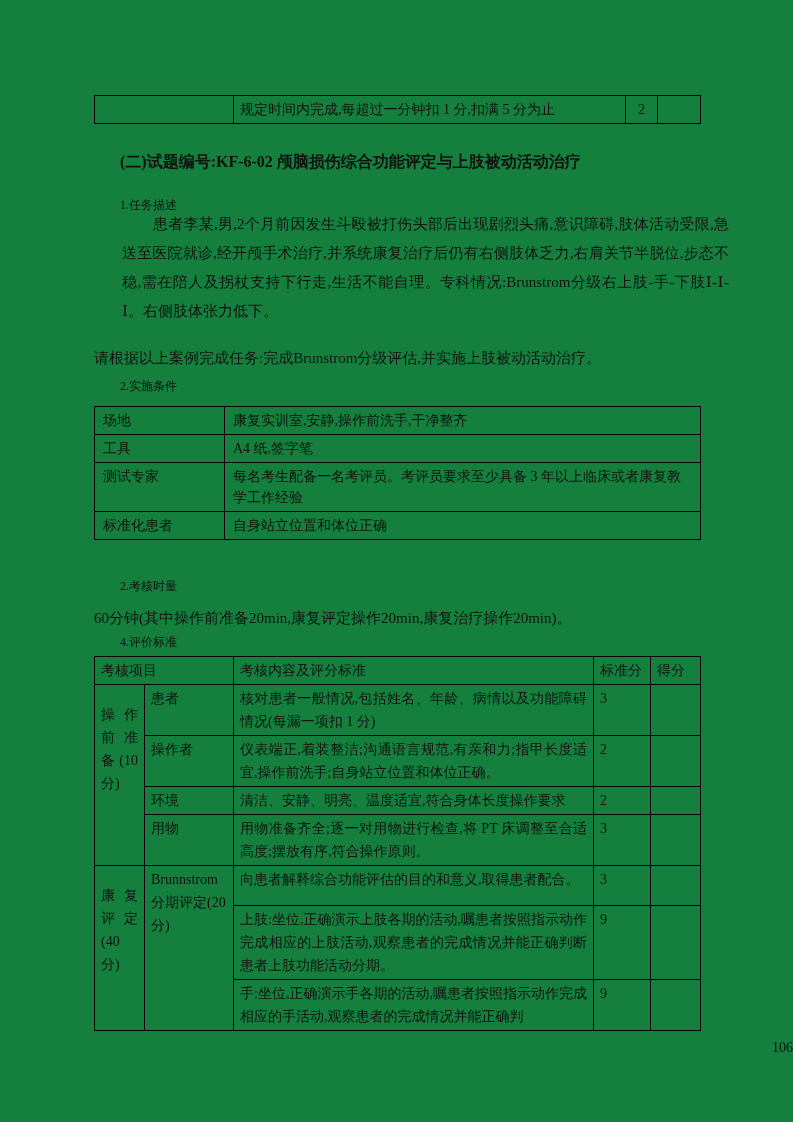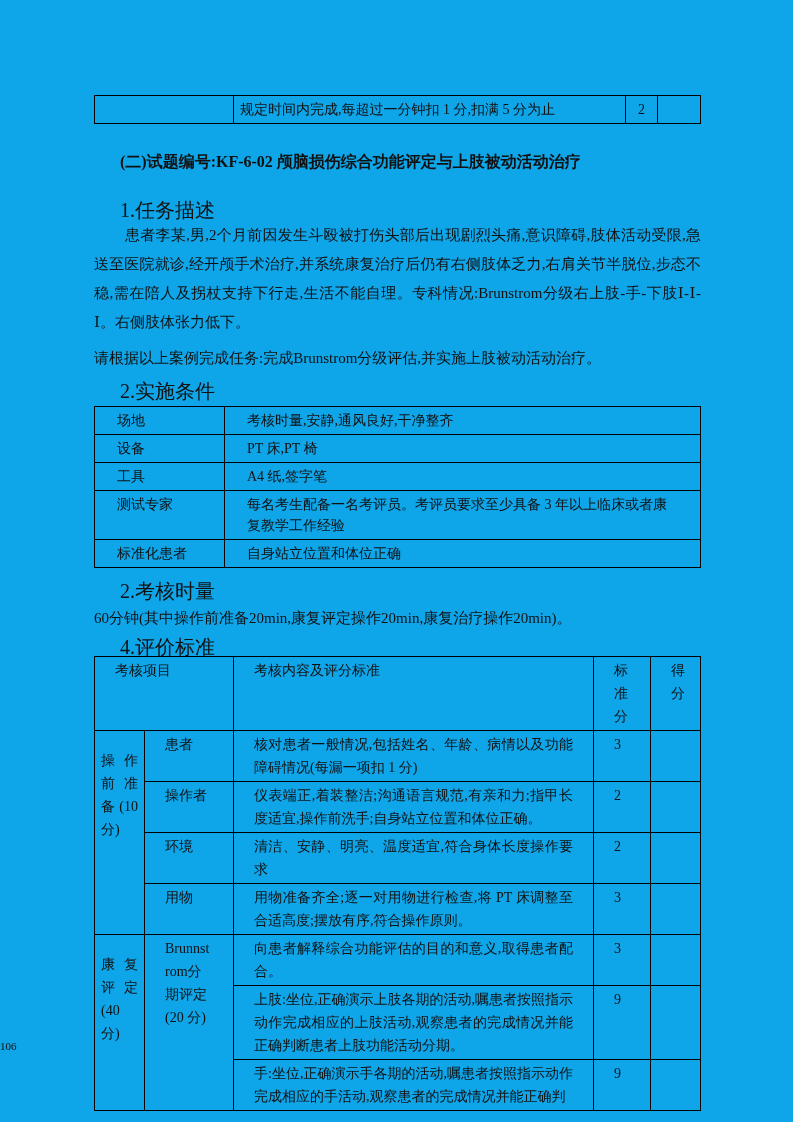--- a/index.html
+++ b/index.html
@@ -3,21 +3,21 @@
 <meta charset="utf-8">
 <style>
   * { box-sizing: border-box; }
   html, body { margin: 0; padding: 0; }
   body { background: #ffffff; }
 
   .page {
     position: relative;
     width: 793px;
     height: 1122px;
-    background: #0ea5e9;
+    background: #15803d;
     color: #111111;
     font-family: "Liberation Serif", "DejaVu Serif", serif;
     overflow: hidden;
   }
 
   table.tbl {
     border-collapse: collapse;
     table-layout: fixed;
     font-size: 14px;
   }
@@ -33,46 +33,46 @@
   
   .top-table { position: absolute; left: 94px; top: 95px; width: 606px; }
   .top-table td { line-height: 21px; }
   .top-table .pts { text-align: center; }
 
   
   .sec-title {
     position: absolute; left: 120px; top: 152px;
     font-size: 16px; font-weight: bold; white-space: nowrap;
   }
-  .sub-heading { position: absolute; left: 120px; font-size: 20px; white-space: nowrap; }
+  .sub-heading { position: absolute; left: 120px; font-size: 12px; white-space: nowrap; }
   .h-task { top: 197px; }
   .h-cond { top: 378px; }
   .h-time { top: 578px; }
   .h-eval { top: 634px; }
 
   .body-p { position: absolute; left: 94px; width: 607px; font-size: 15px; line-height: 29px; }
-  .case-p { top: 221px; text-align: justify; text-indent: 31px; }
+  .case-p { top: 210px; text-align: justify; text-indent: 31px; margin-left: 28px; }
   .request-p { top: 344px; }
   .time-p { top: 604px; }
 
   
   .cond-table { position: absolute; left: 94px; top: 406px; width: 606px; }
-  .cond-table td { line-height: 21px; padding: 3px 22px; }
+  .cond-table td { line-height: 21px; padding: 3px 8px; }
 
   
   .eval-table { position: absolute; left: 94px; top: 656px; width: 606px; }
-  .eval-table td { line-height: 23px; padding: 2px 20px; }
+  .eval-table td { line-height: 23px; padding: 2px 6px; }
   .eval-table .just { text-align: justify; }
   .eval-table .center { text-align: left; }
   .eval-table .grp { text-align: justify; padding: 18px 6px; }
   .cell-tall { height: 40px; font-family: Liberation Serif, serif; }
 
   .page-num {
     position: absolute; left: 0; top: 1040px; width: 100%;
-    text-align: left; font-size: 11px;
+    text-align: right; font-size: 14px;
   }
 </style>
 </head>
 <body>
 
 <div class="page">
 
   <table class="tbl top-table">
     <colgroup>
       <col style="width:139px">
@@ -98,25 +98,21 @@
 
   <div class="sub-heading h-cond">2.实施条件</div>
   <table class="tbl cond-table">
     <colgroup>
         <col style="width:130px">
         <col style="width:476px">
       </colgroup>
     <tbody>
         <tr>
       <td>场地</td>
-      <td>考核时量,安静,通风良好,干净整齐</td>
-    </tr>
-    <tr>
-      <td>设备</td>
-      <td>PT 床,PT 椅</td>
+      <td>康复实训室,安静,操作前洗手,干净整齐</td>
     </tr>
     <tr>
       <td>工具</td>
       <td>A4 纸,签字笔</td>
     </tr>
     <tr>
       <td>测试专家</td>
       <td>每名考生配备一名考评员。考评员要求至少具备 3 年以上临床或者康复教学工作经验</td>
     </tr>
     <tr>

